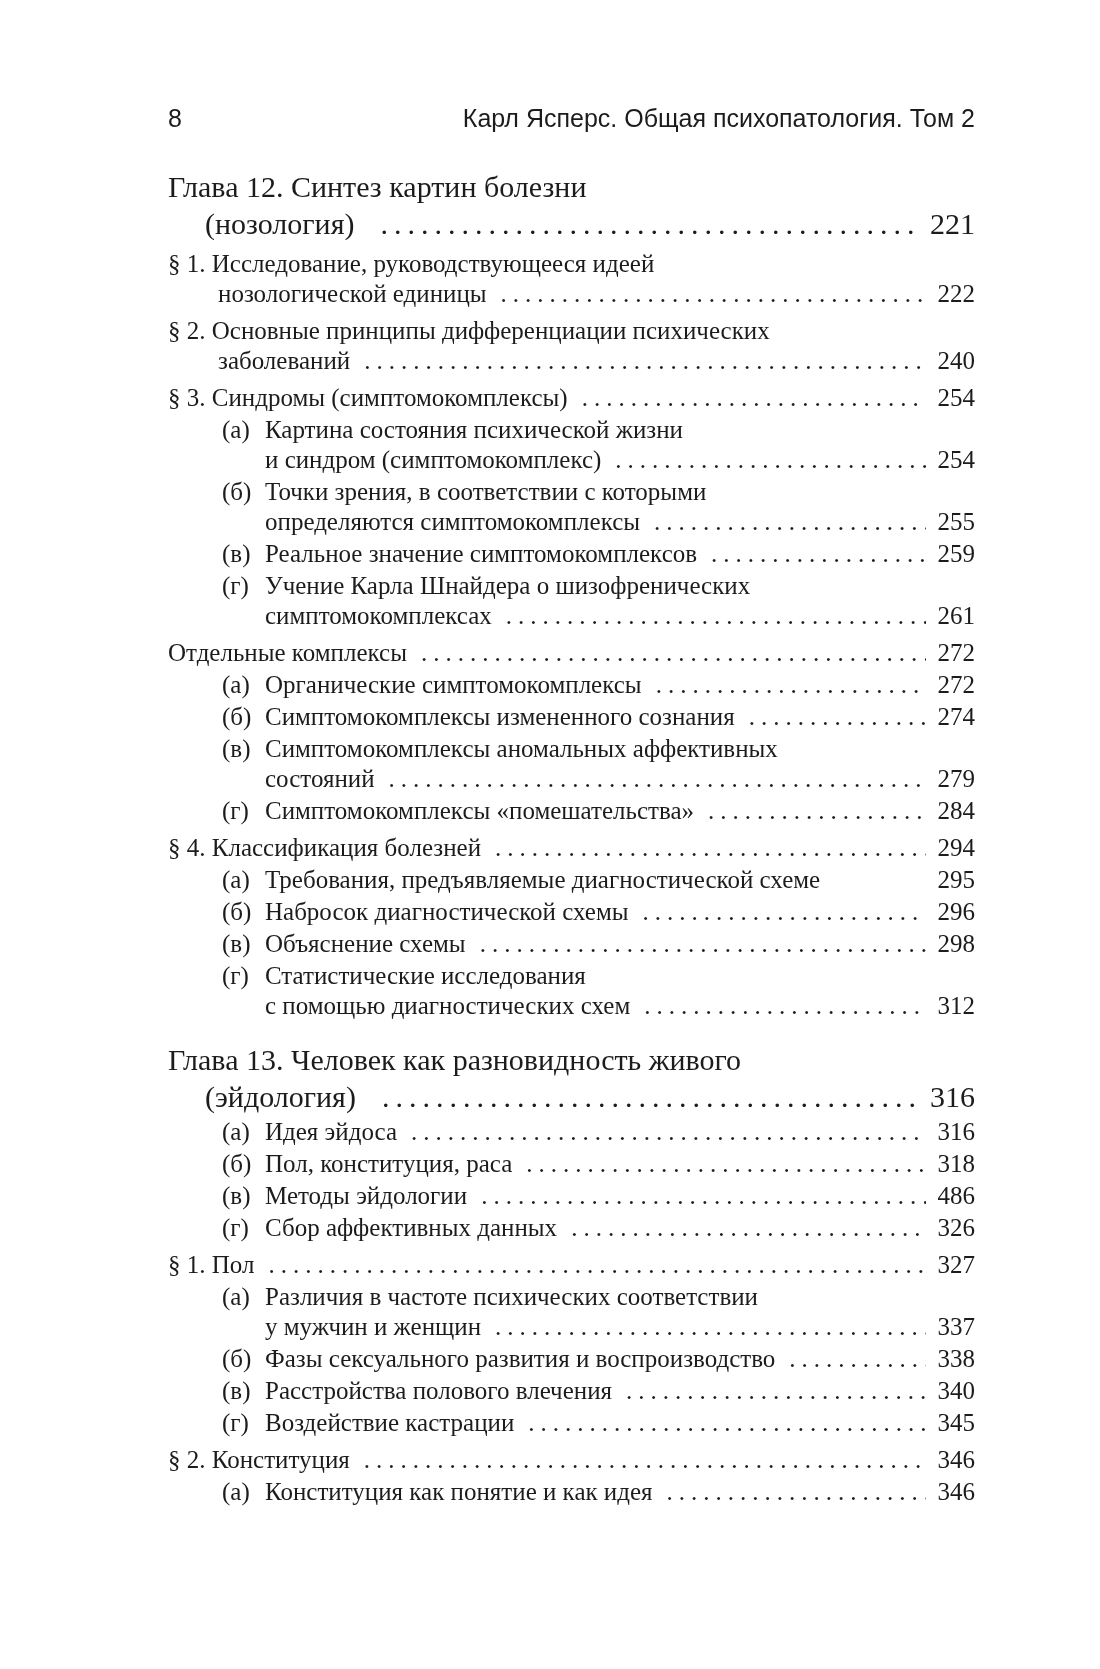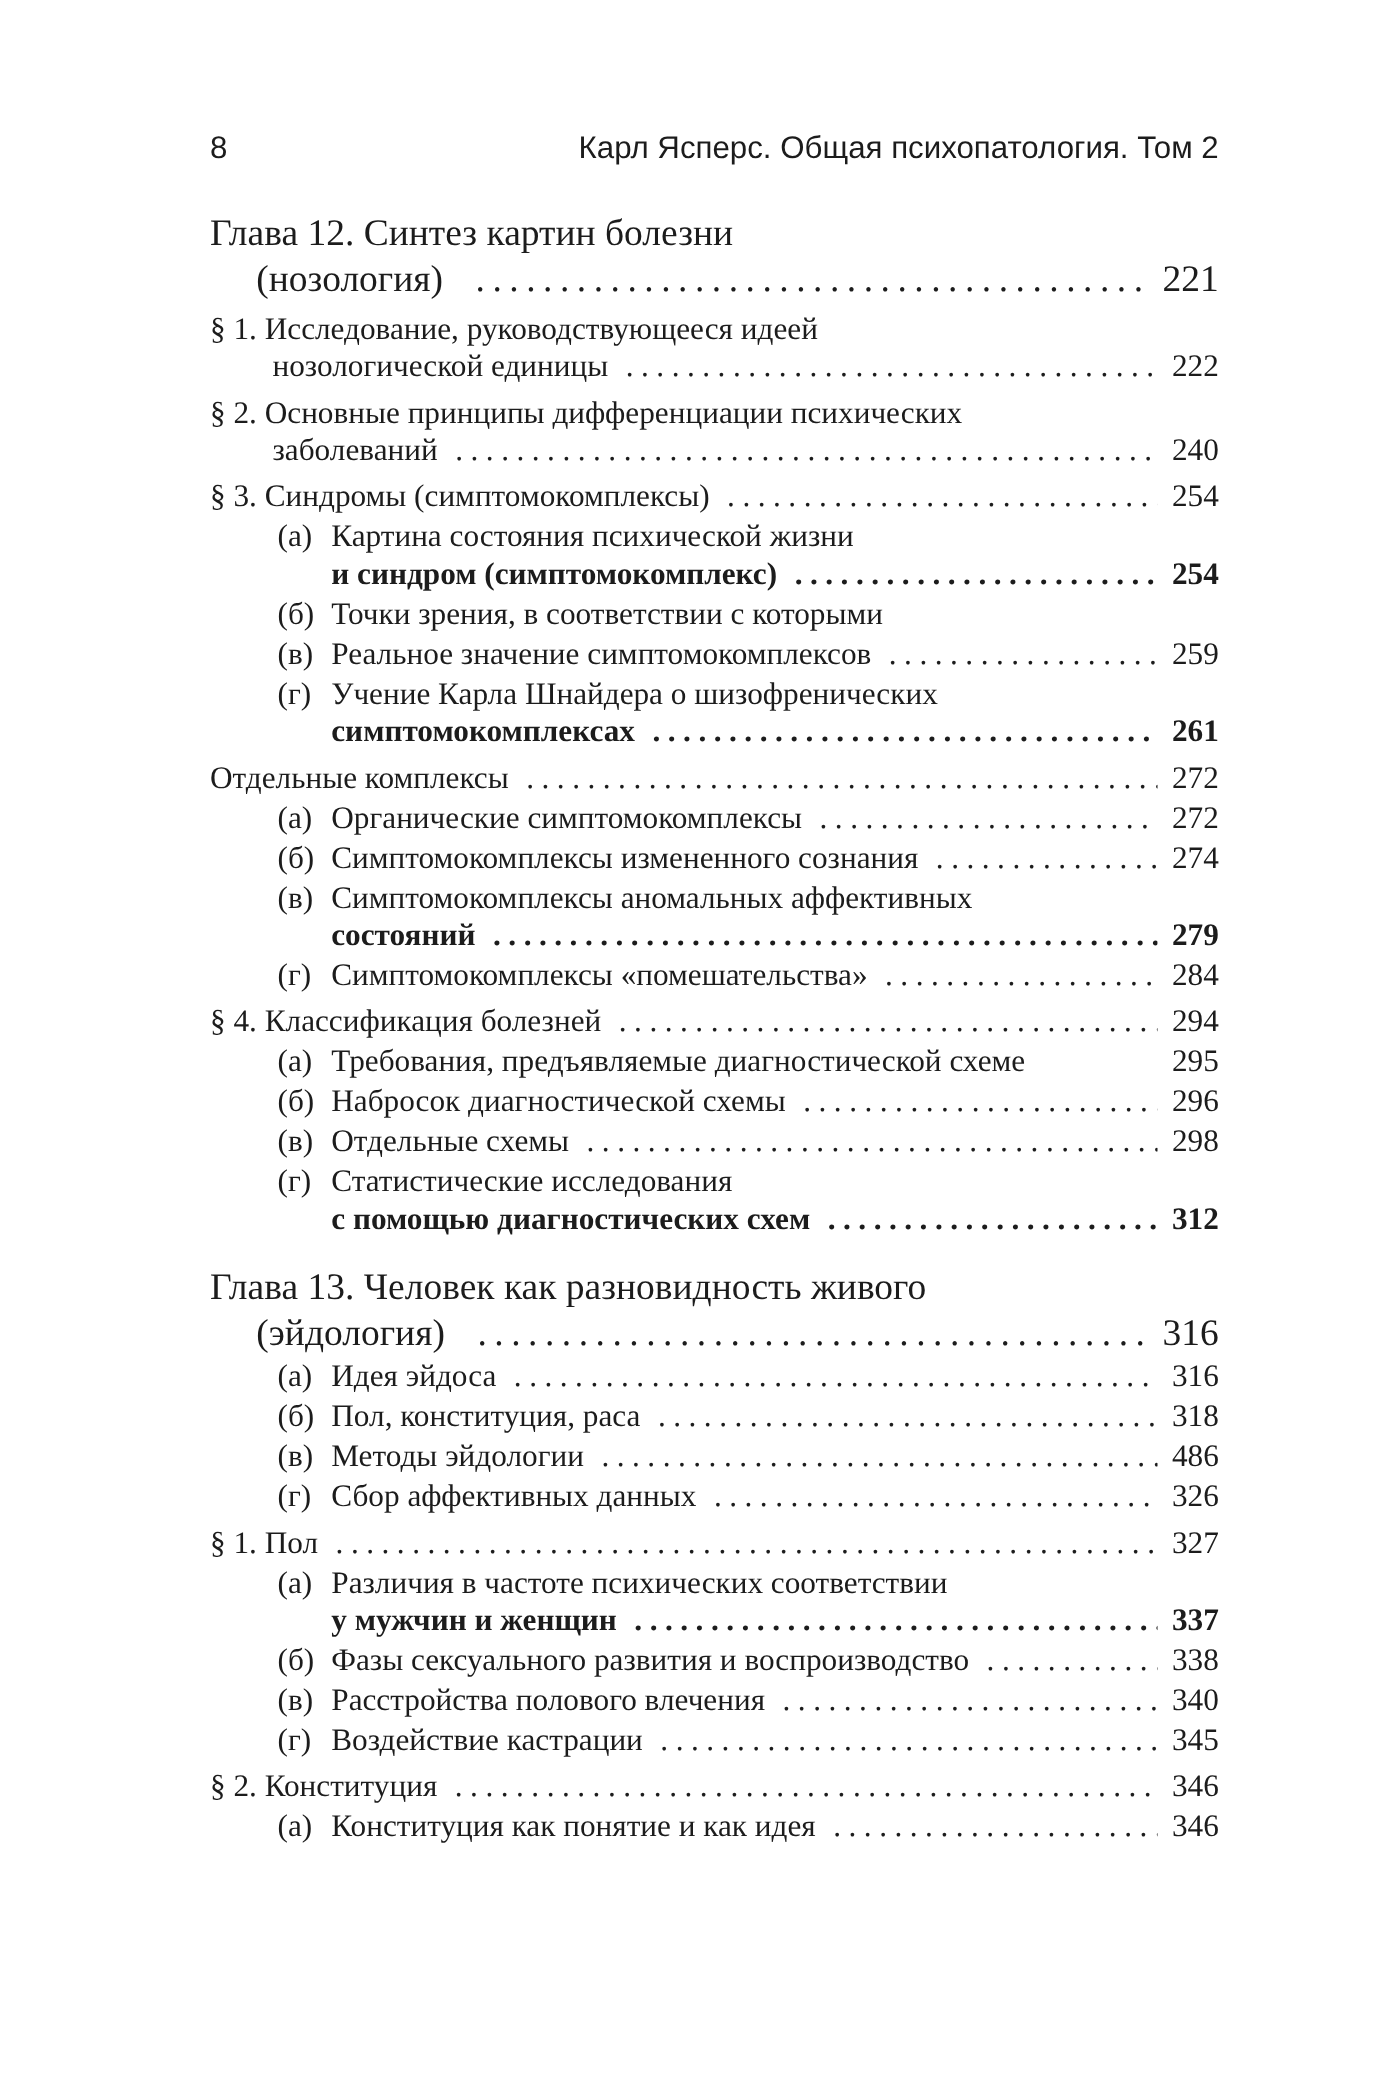--- a/index.html
+++ b/index.html
@@ -24,21 +24,21 @@
     line-height: 30px;
   }
   .toc { margin-top: 35px; }
   .entry { margin-top: 7px; font-size: 25px; line-height: 30px; }
   .entry.t-sub { margin-top: 2px; }
   .entry.t-chapter { margin-top: 20px; font-size: 30px; line-height: 37px; }
   .toc .entry:first-child { margin-top: 0; }
   .ln { display: flex; align-items: baseline; }
   .t-sub .ln.first { padding-left: 54px; }
   .marker { flex: none; width: 43px; }
-  .t-sub .ln.cont { padding-left: 97px; font-weight: bold; }
+  .t-sub .ln.cont { padding-left: 97px; }
   .t-section .ln.cont, .t-plain .ln.cont { padding-left: 50px; }
   .t-chapter .ln.cont { padding-left: 37px; }
   .txt { white-space: nowrap; }
   .dots {
     flex: 1 1 auto;
     overflow: hidden;
     text-align: right;
     white-space: nowrap;
     margin: 0 12px 0 14px;
   }
@@ -105,20 +105,25 @@
           <span class="txt">и синдром (симптомокомплекс)</span>
           <span class="dots"></span>
           <span class="pg">254</span>
         </div>
       </div>
       <div class="entry t-sub">
         <div class="ln first">
           <span class="marker">(б)</span>
           <span class="txt">Точки зрения, в соответствии с которыми</span>
         </div>
+        <div class="ln cont">
+          <span class="txt">определяются симптомокомплексы</span>
+          <span class="dots"></span>
+          <span class="pg">255</span>
+        </div>
       </div>
       <div class="entry t-sub">
         <div class="ln first">
           <span class="marker">(в)</span>
           <span class="txt">Реальное значение симптомокомплексов</span>
           <span class="dots"></span>
           <span class="pg">259</span>
         </div>
       </div>
       <div class="entry t-sub">
@@ -193,21 +198,21 @@
         <div class="ln first">
           <span class="marker">(б)</span>
           <span class="txt">Набросок диагностической схемы</span>
           <span class="dots"></span>
           <span class="pg">296</span>
         </div>
       </div>
       <div class="entry t-sub">
         <div class="ln first">
           <span class="marker">(в)</span>
-          <span class="txt">Отдельные схемы</span>
+          <span class="txt">Объяснение схемы</span>
           <span class="dots"></span>
           <span class="pg">298</span>
         </div>
       </div>
       <div class="entry t-sub">
         <div class="ln first">
           <span class="marker">(г)</span>
           <span class="txt">Статистические исследования</span>
         </div>
         <div class="ln cont">

